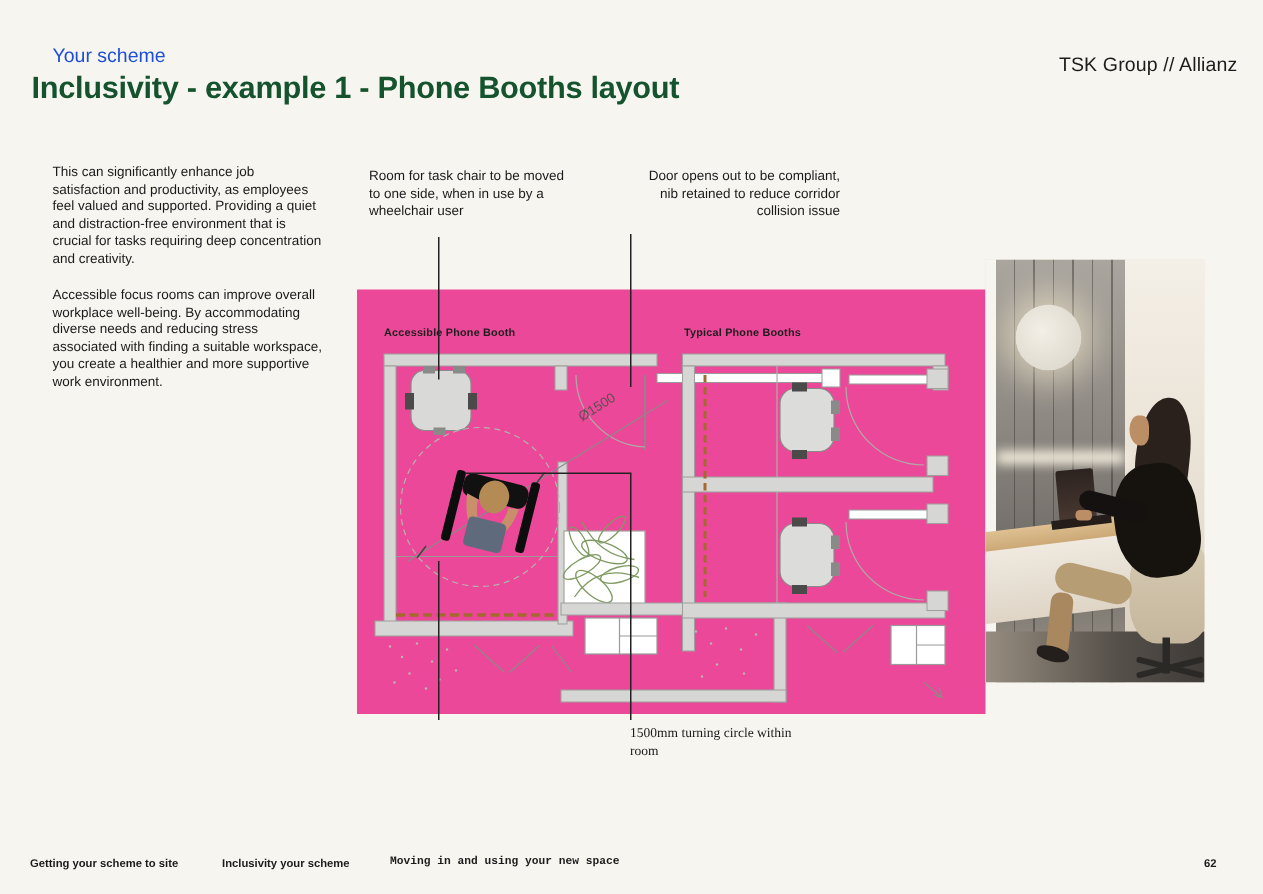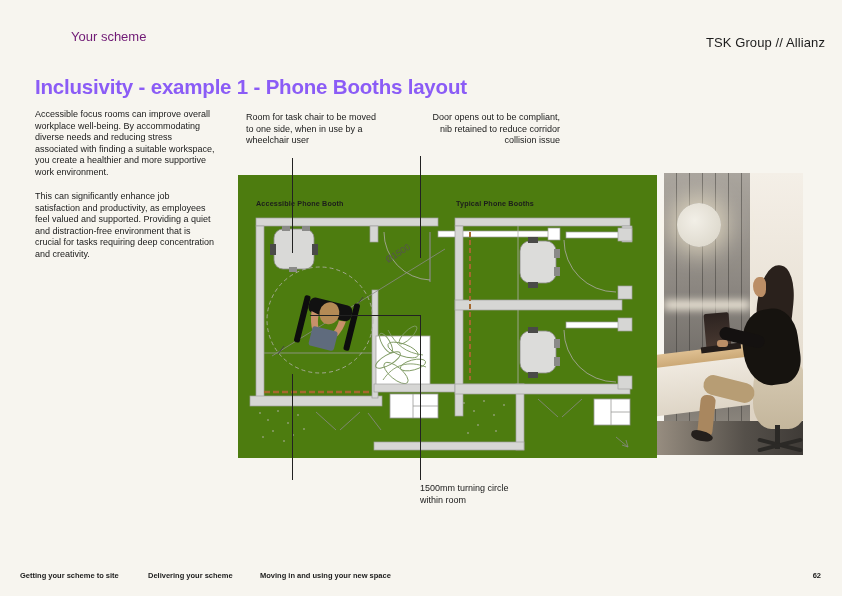--- a/index.html
+++ b/index.html
@@ -1,37 +1,37 @@
 <!DOCTYPE html>
 <html><head>
 <meta charset="utf-8">
 <style>
   html,body{margin:0;padding:0;}
   body{font-family:"Liberation Sans",sans-serif;background:#ddd;}
   .page{position:relative;width:842px;height:596px;background:#f7f5ef;overflow:hidden;color:#191919;}
 
   .brand{position:absolute;top:16px;right:17px;font-size:13px;font-weight:400;letter-spacing:.1px;color:#1c1c1c;margin-top:19px;}
 
-  .eyebrow{position:absolute;left:35px;top:29px;font-size:13px;color:#701a75;margin-left:36px;}
-  .title{position:absolute;left:35px;top:47px;font-size:20.5px;font-weight:700;letter-spacing:-.2px;color:#8b5cf6;margin-top:28px;}
+  .eyebrow{position:absolute;left:35px;top:29px;font-size:13px;color:#1d4ed8;}
+  .title{position:absolute;left:21px;top:47px;font-size:20.5px;font-weight:700;letter-spacing:-.2px;color:#14532d;}
 
   .intro{position:absolute;left:35px;top:109px;width:180px;}
   .intro p{margin:0 0 13px 0;font-size:9px;line-height:11.5px;color:#1a1a1a;}
 
   .callout{position:absolute;font-size:9px;line-height:11.5px;color:#1a1a1a;}
   .co-chair{left:246px;top:112px;width:140px;}
   .co-door{left:420px;top:112px;width:140px;text-align:right;}
   .co-worktop{left:242px;top:483px;width:104px;}
-  .co-circle{left:420px;top:483px;width:110px;}
+  .co-circle{left:420px;top:483px;width:110px;font-family:Liberation Serif, serif;}
 
   .leader{position:absolute;background:#222;}
   .l-v{width:1px;}
   .l-h{height:1px;}
 
-  .panel{position:absolute;left:238px;top:175px;width:419px;height:283px;background:#4d7c0f;}
+  .panel{position:absolute;left:238px;top:193px;width:419px;height:283px;background:#ec4899;}
   .plansvg{position:absolute;left:0;top:0;}
 
   
   .photo{position:absolute;left:657px;top:173px;width:146px;height:282px;overflow:hidden;background:#efeae2;}
   .photo div{position:absolute;}
   .ph-frame{left:0;top:0;width:7px;height:100%;background:#f7f5f0;}
   .ph-felt{left:7px;top:0;width:86px;height:100%;background:linear-gradient(180deg,#aaa59e 0%,#8c8781 40%,#6f6b66 70%,#9b948a 100%);}
   .ph-felt::after{content:"";position:absolute;inset:0;background:repeating-linear-gradient(90deg,rgba(0,0,0,0) 0 12px,rgba(50,48,45,.45) 12px 13px);}
   .ph-wall{left:93px;top:0;right:0;height:100%;background:linear-gradient(180deg,#f4efe7,#e7dfd2 60%,#d9cdbc);}
   .ph-lamp{left:20px;top:30px;width:44px;height:44px;border-radius:50%;background:radial-gradient(circle at 40% 40%,#f2efe7,#d8d3c6);box-shadow:0 0 22px 8px rgba(255,244,214,.55);}
@@ -47,44 +47,44 @@
   .ph-laptop-base{left:44px;top:172px;width:40px;height:6px;background:#241d1a;transform:rotate(-7deg);}
   .ph-hair{left:100px;top:92px;width:36px;height:82px;background:#2a211c;border-radius:50% 45% 40% 50%;transform:rotate(6deg);}
   .ph-face{left:96px;top:104px;width:13px;height:20px;background:#bb8e66;border-radius:50% 40% 40% 60%;}
   .ph-body{left:86px;top:136px;width:56px;height:76px;background:#16130f;border-radius:46% 40% 35% 45%;transform:rotate(-8deg);}
   .ph-arm{left:62px;top:158px;width:46px;height:13px;background:#141110;border-radius:8px;transform:rotate(14deg);}
   .ph-hand{left:60px;top:167px;width:11px;height:7px;background:#bb8e66;border-radius:3px;}
   .ph-legs{left:46px;top:206px;width:52px;height:20px;background:#b79d74;border-radius:10px;transform:rotate(14deg);}
   .ph-shin{left:42px;top:222px;width:15px;height:42px;background:#a9875f;border-radius:6px;transform:rotate(6deg);}
   .ph-foot{left:34px;top:258px;width:22px;height:10px;background:#241f1c;border-radius:40% 60% 50% 50%;transform:rotate(12deg);}
 
-  .footer{position:absolute;left:0;right:4px;bottom:13px;height:12px;font-size:7.5px;font-weight:600;color:#1b1b1b;}
+  .footer{position:absolute;left:0;right:14px;bottom:13px;height:12px;font-size:7.5px;font-weight:600;color:#1b1b1b;}
   .footer span{position:absolute;top:0;}
   .f1{left:20px;}
   .f2{left:148px;}
-  .f3{left:260px;}
+  .f3{left:260px;font-family:Liberation Mono, monospace;}
   .fpage{right:17px;font-weight:700;}
 
   svg text{font-family:"Liberation Sans",sans-serif;}
   .plan-label{font-size:7.2px;font-weight:700;fill:#1c1c1c;letter-spacing:.15px;}
   .dim-label{font-size:9px;fill:#55534f;}
 </style>
 </head>
 <body>
 
 <div class="page">
 
   <div class="brand">TSK Group // Allianz</div>
 
   <div class="eyebrow">Your scheme</div>
   <div class="title">Inclusivity - example 1 - Phone Booths layout</div>
 
   <div class="intro">
+    <p>This can significantly enhance job satisfaction and productivity, as employees feel valued and supported. Providing a quiet and distraction-free environment that is crucial for tasks requiring deep concentration and creativity.</p>
     <p>Accessible focus rooms can improve overall workplace well-being. By accommodating diverse needs and reducing stress associated with finding a suitable workspace, you create a healthier and more supportive work environment.</p>
-    <p>This can significantly enhance job satisfaction and productivity, as employees feel valued and supported. Providing a quiet and distraction-free environment that is crucial for tasks requiring deep concentration and creativity.</p>
   </div>
 
   <div class="callout co-chair">Room for task chair to be moved to one side, when in use by a wheelchair user</div>
   <div class="callout co-door">Door opens out to be compliant, nib retained to reduce corridor collision issue</div>
   <div class="callout co-circle">1500mm turning circle within room</div>
 
   <div class="panel">
     <svg class="plansvg" width="419" height="283" viewBox="0 0 419 283">
 
       <g>
@@ -261,18 +261,18 @@
   </div>
 
   <div class="leader l-v" style="left:291.5px;top:158px;height:95px;"></div>
   <div class="leader l-v" style="left:419.5px;top:156px;height:102px;"></div>
   <div class="leader l-v" style="left:291.5px;top:374px;height:106px;"></div>
   <div class="leader l-h" style="left:310px;top:315px;width:110px;"></div>
   <div class="leader l-v" style="left:419.5px;top:315px;height:165px;"></div>
 
   <div class="footer">
     <span class="f1">Getting your scheme to site</span>
-    <span class="f2">Delivering your scheme</span>
+    <span class="f2">Inclusivity your scheme</span>
     <span class="f3">Moving in and using your new space</span>
     <span class="fpage">62</span>
   </div>
 
 </div>
 
 </body></html>

